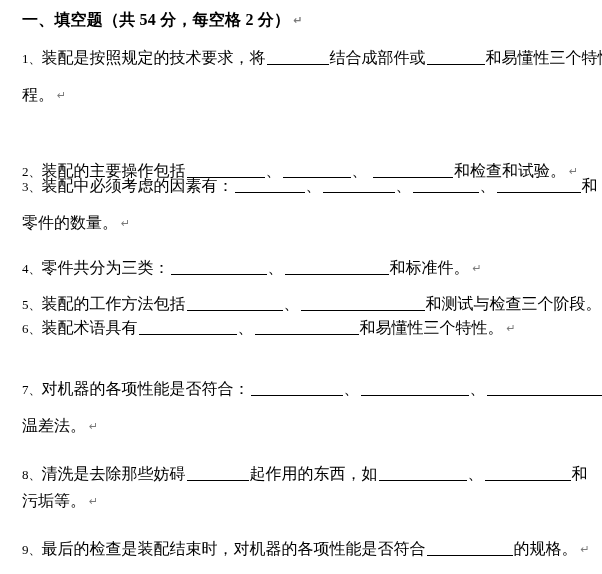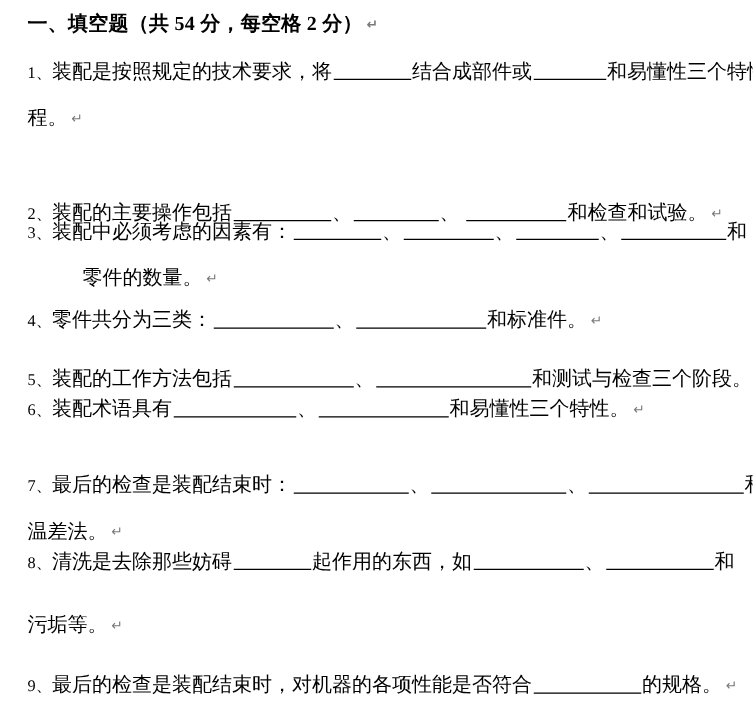--- a/index.html
+++ b/index.html
@@ -88,24 +88,24 @@
 
   <div class="section-title">
     <span>一、填空题（共 54 分，每空格 2 分）</span><span class="pilcrow">↵</span>
   </div>
 
   <div id="questions-root">
       <div class="q" style="top: 48px;"><span class="num">1、</span><span class="txt">装配是按照规定的技术要求，将</span><span class="blank" style="width: 62px;"></span><span class="txt">结合成部件或</span><span class="blank" style="width: 58px;"></span><span class="txt">和易懂性三个特性</span></div>
       <div class="q-cont" style="top: 85px;"><span class="txt">程。</span><span class="pilcrow">↵</span></div>
       <div class="q" style="top: 129px; margin-top: 32px;"><span class="num">2、</span><span class="txt">装配的主要操作包括</span><span class="blank" style="width: 78px;"></span><span class="txt">、</span><span class="blank" style="width: 68px;"></span><span class="txt">、 </span><span class="blank" style="width: 80px;"></span><span class="txt">和检查和试验。</span><span class="pilcrow">↵</span></div>
       <div class="q" style="top: 176px;"><span class="num">3、</span><span class="txt">装配中必须考虑的因素有：</span><span class="blank" style="width: 70px;"></span><span class="txt">、</span><span class="blank" style="width: 72px;"></span><span class="txt">、</span><span class="blank" style="width: 66px;"></span><span class="txt">、</span><span class="blank" style="width: 84px;"></span><span class="txt">和</span></div>
-      <div class="q-cont" style="top: 213px; margin-left: 44px;"><span class="txt">零件的数量。</span><span class="pilcrow">↵</span></div>
-      <div class="q" style="top: 247px;"><span class="num">4、</span><span class="txt">零件共分为三类：</span><span class="blank" style="width: 96px;"></span><span class="txt">、</span><span class="blank" style="width: 104px;"></span><span class="txt">和标准件。</span><span class="pilcrow">↵</span></div>
+      <div class="q-cont" style="top: 213px;"><span class="txt">零件的数量。</span><span class="pilcrow">↵</span></div>
+      <div class="q" style="top: 258px;"><span class="num">4、</span><span class="txt">零件共分为三类：</span><span class="blank" style="width: 96px;"></span><span class="txt">、</span><span class="blank" style="width: 104px;"></span><span class="txt">和标准件。</span><span class="pilcrow">↵</span></div>
       <div class="q" style="top: 294px;"><span class="num">5、</span><span class="txt">装配的工作方法包括</span><span class="blank" style="width: 96px;"></span><span class="txt">、</span><span class="blank" style="width: 124px;"></span><span class="txt">和测试与检查三个阶段。</span><span class="pilcrow">↵</span></div>
       <div class="q" style="top: 318px;"><span class="num">6、</span><span class="txt">装配术语具有</span><span class="blank" style="width: 98px;"></span><span class="txt">、</span><span class="blank" style="width: 104px;"></span><span class="txt">和易懂性三个特性。</span><span class="pilcrow">↵</span></div>
-      <div class="q" style="top: 379px;"><span class="num">7、</span><span class="txt">最后的检查是装配结束时：</span><span class="blank" style="width: 92px;"></span><span class="txt">、</span><span class="blank" style="width: 108px;"></span><span class="txt">、</span><span class="blank" style="width: 124px;"></span><span class="txt">和</span></div>
+      <div class="q" style="top: 379px;"><span class="num">7、</span><span class="txt">对机器的各项性能是否符合：</span><span class="blank" style="width: 92px;"></span><span class="txt">、</span><span class="blank" style="width: 108px;"></span><span class="txt">、</span><span class="blank" style="width: 124px;"></span><span class="txt">和</span></div>
       <div class="q-cont" style="top: 416px;"><span class="txt">温差法。</span><span class="pilcrow">↵</span></div>
-      <div class="q" style="top: 440px;"><span class="num">8、</span><span class="txt">清洗是去除那些妨碍</span><span class="blank" style="width: 62px;"></span><span class="txt">起作用的东西，如</span><span class="blank" style="width: 88px;"></span><span class="txt">、</span><span class="blank" style="width: 86px;"></span><span class="txt">和</span></div>
+      <div class="q" style="top: 464px;"><span class="num">8、</span><span class="txt">清洗是去除那些妨碍</span><span class="blank" style="width: 62px;"></span><span class="txt">起作用的东西，如</span><span class="blank" style="width: 88px;"></span><span class="txt">、</span><span class="blank" style="width: 86px;"></span><span class="txt">和</span></div>
       <div class="q-cont" style="top: 491px;"><span class="txt">污垢等。</span><span class="pilcrow">↵</span></div>
       <div class="q" style="top: 539px;"><span class="num">9、</span><span class="txt">最后的检查是装配结束时，对机器的各项性能是否符合</span><span class="blank" style="width: 86px;"></span><span class="txt">的规格。</span><span class="pilcrow">↵</span></div>
     </div>
 
 </div>
 
 </body></html>

